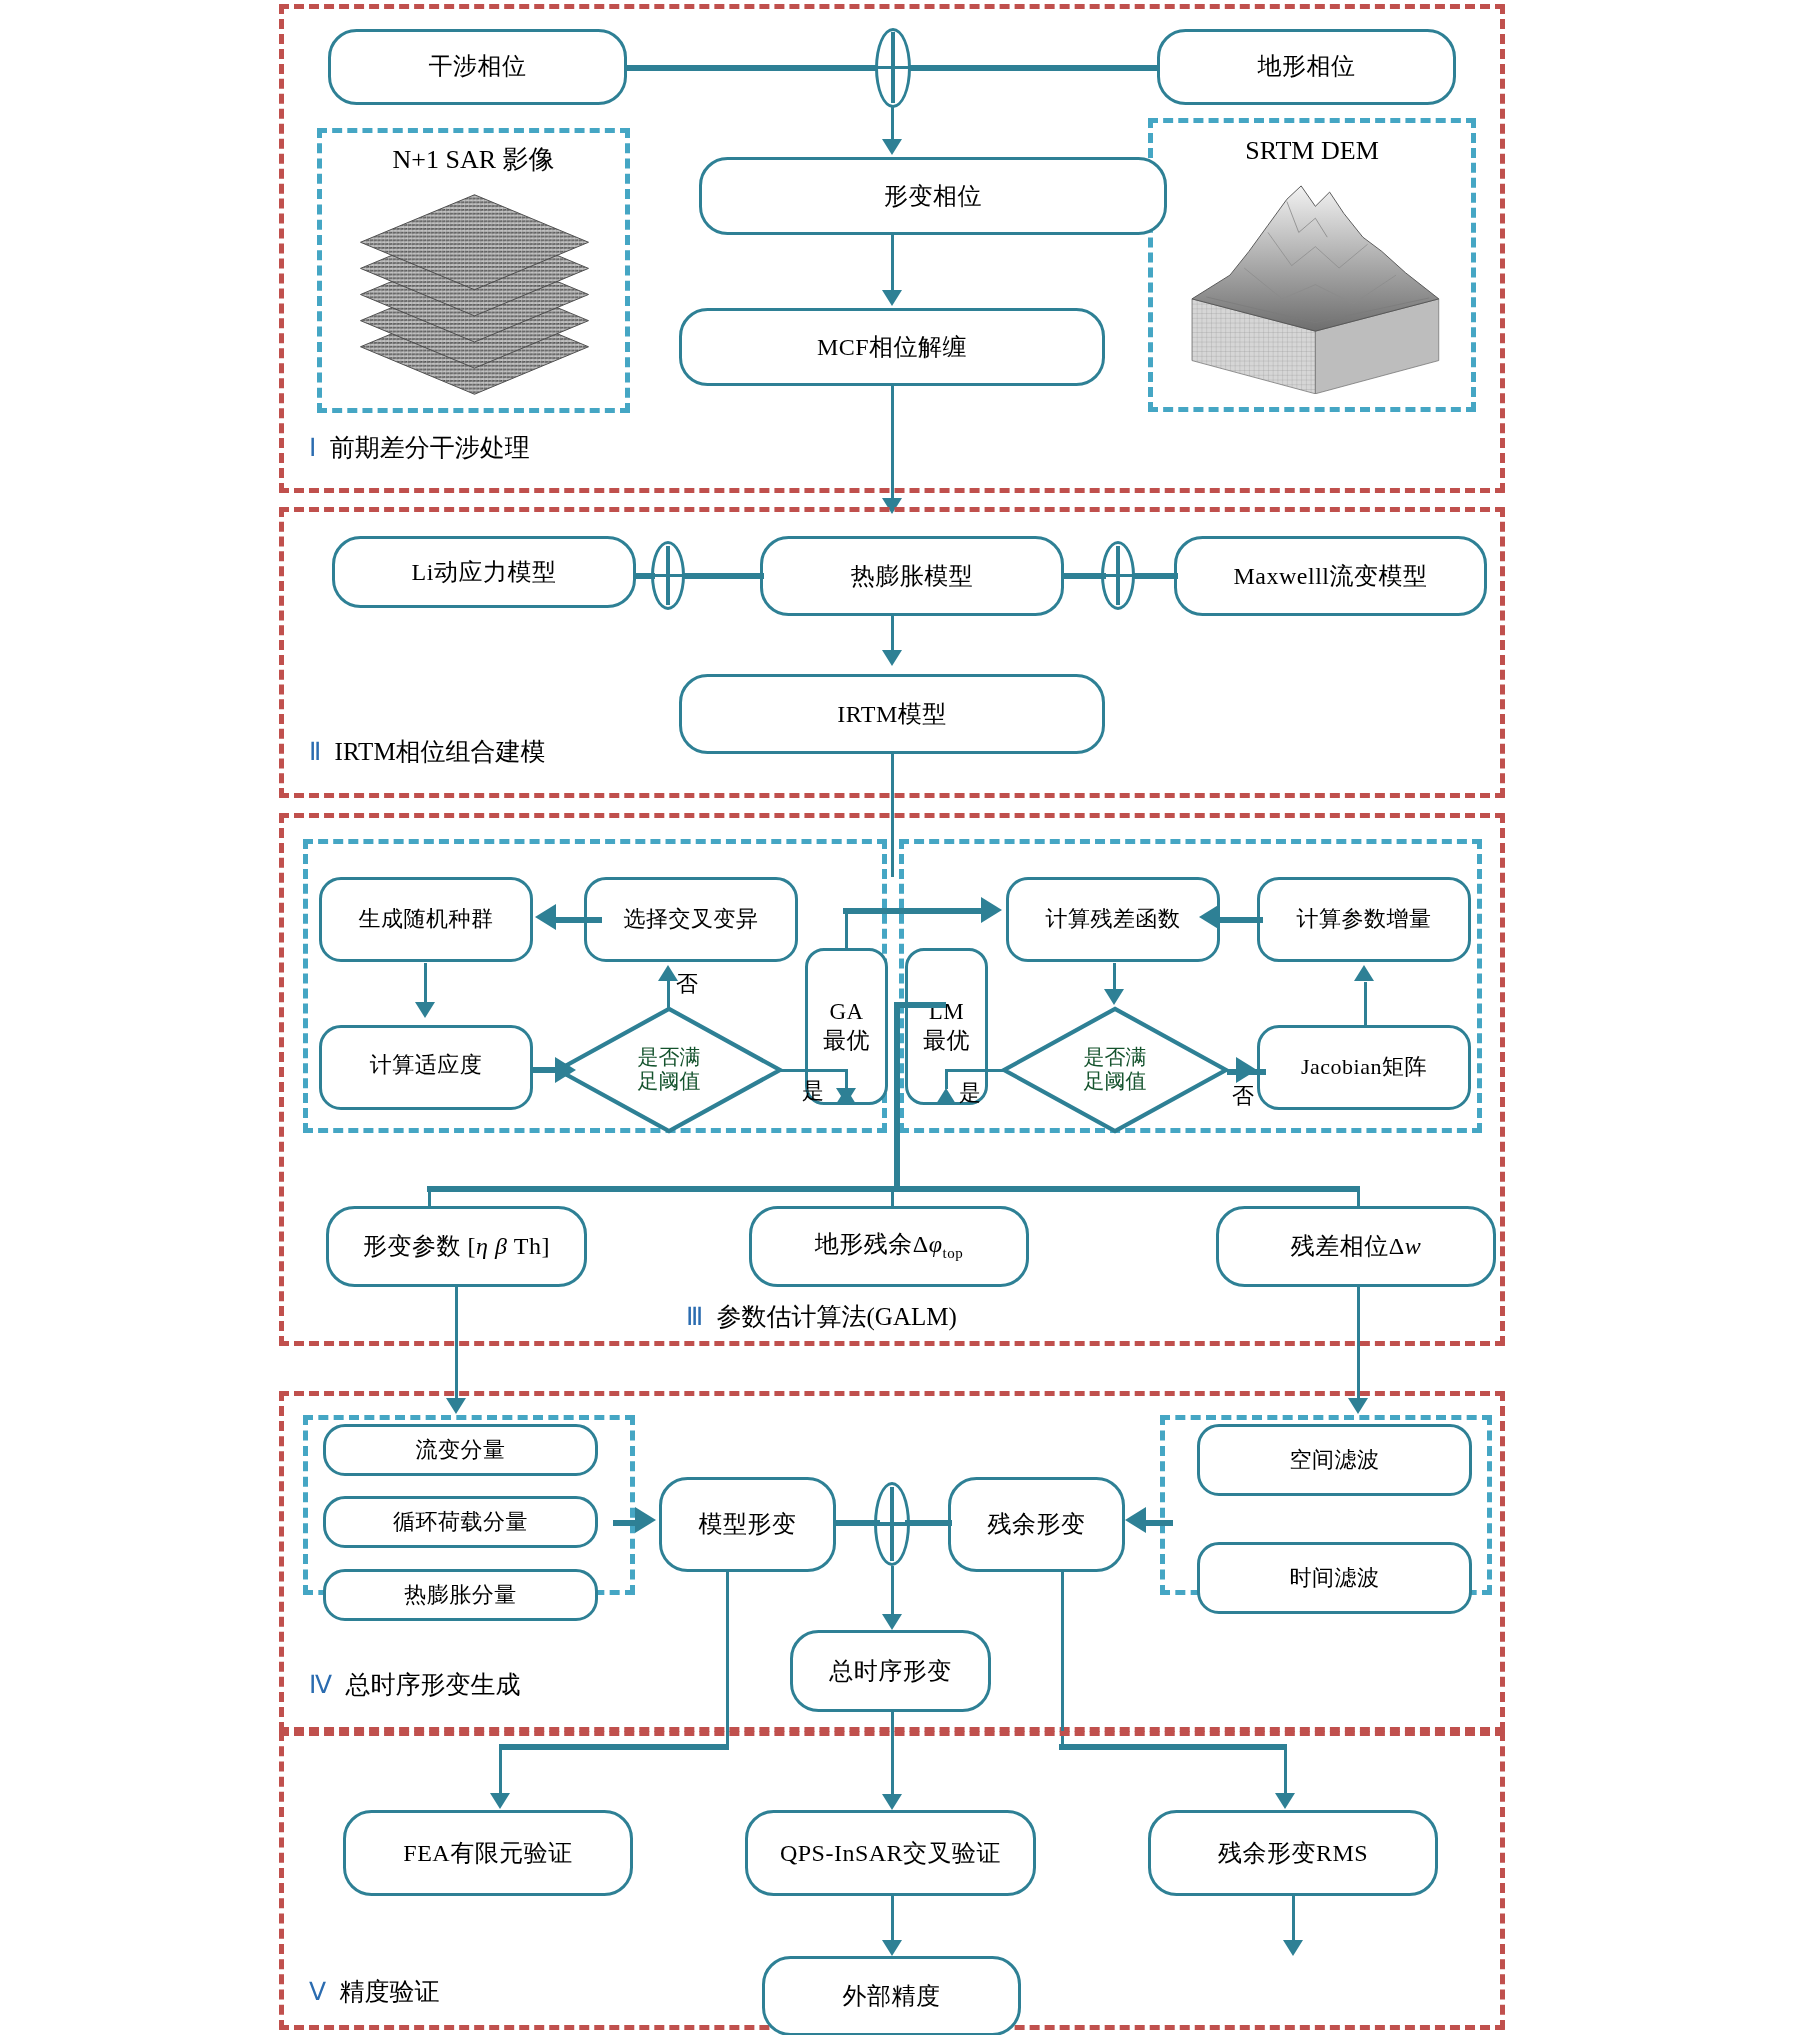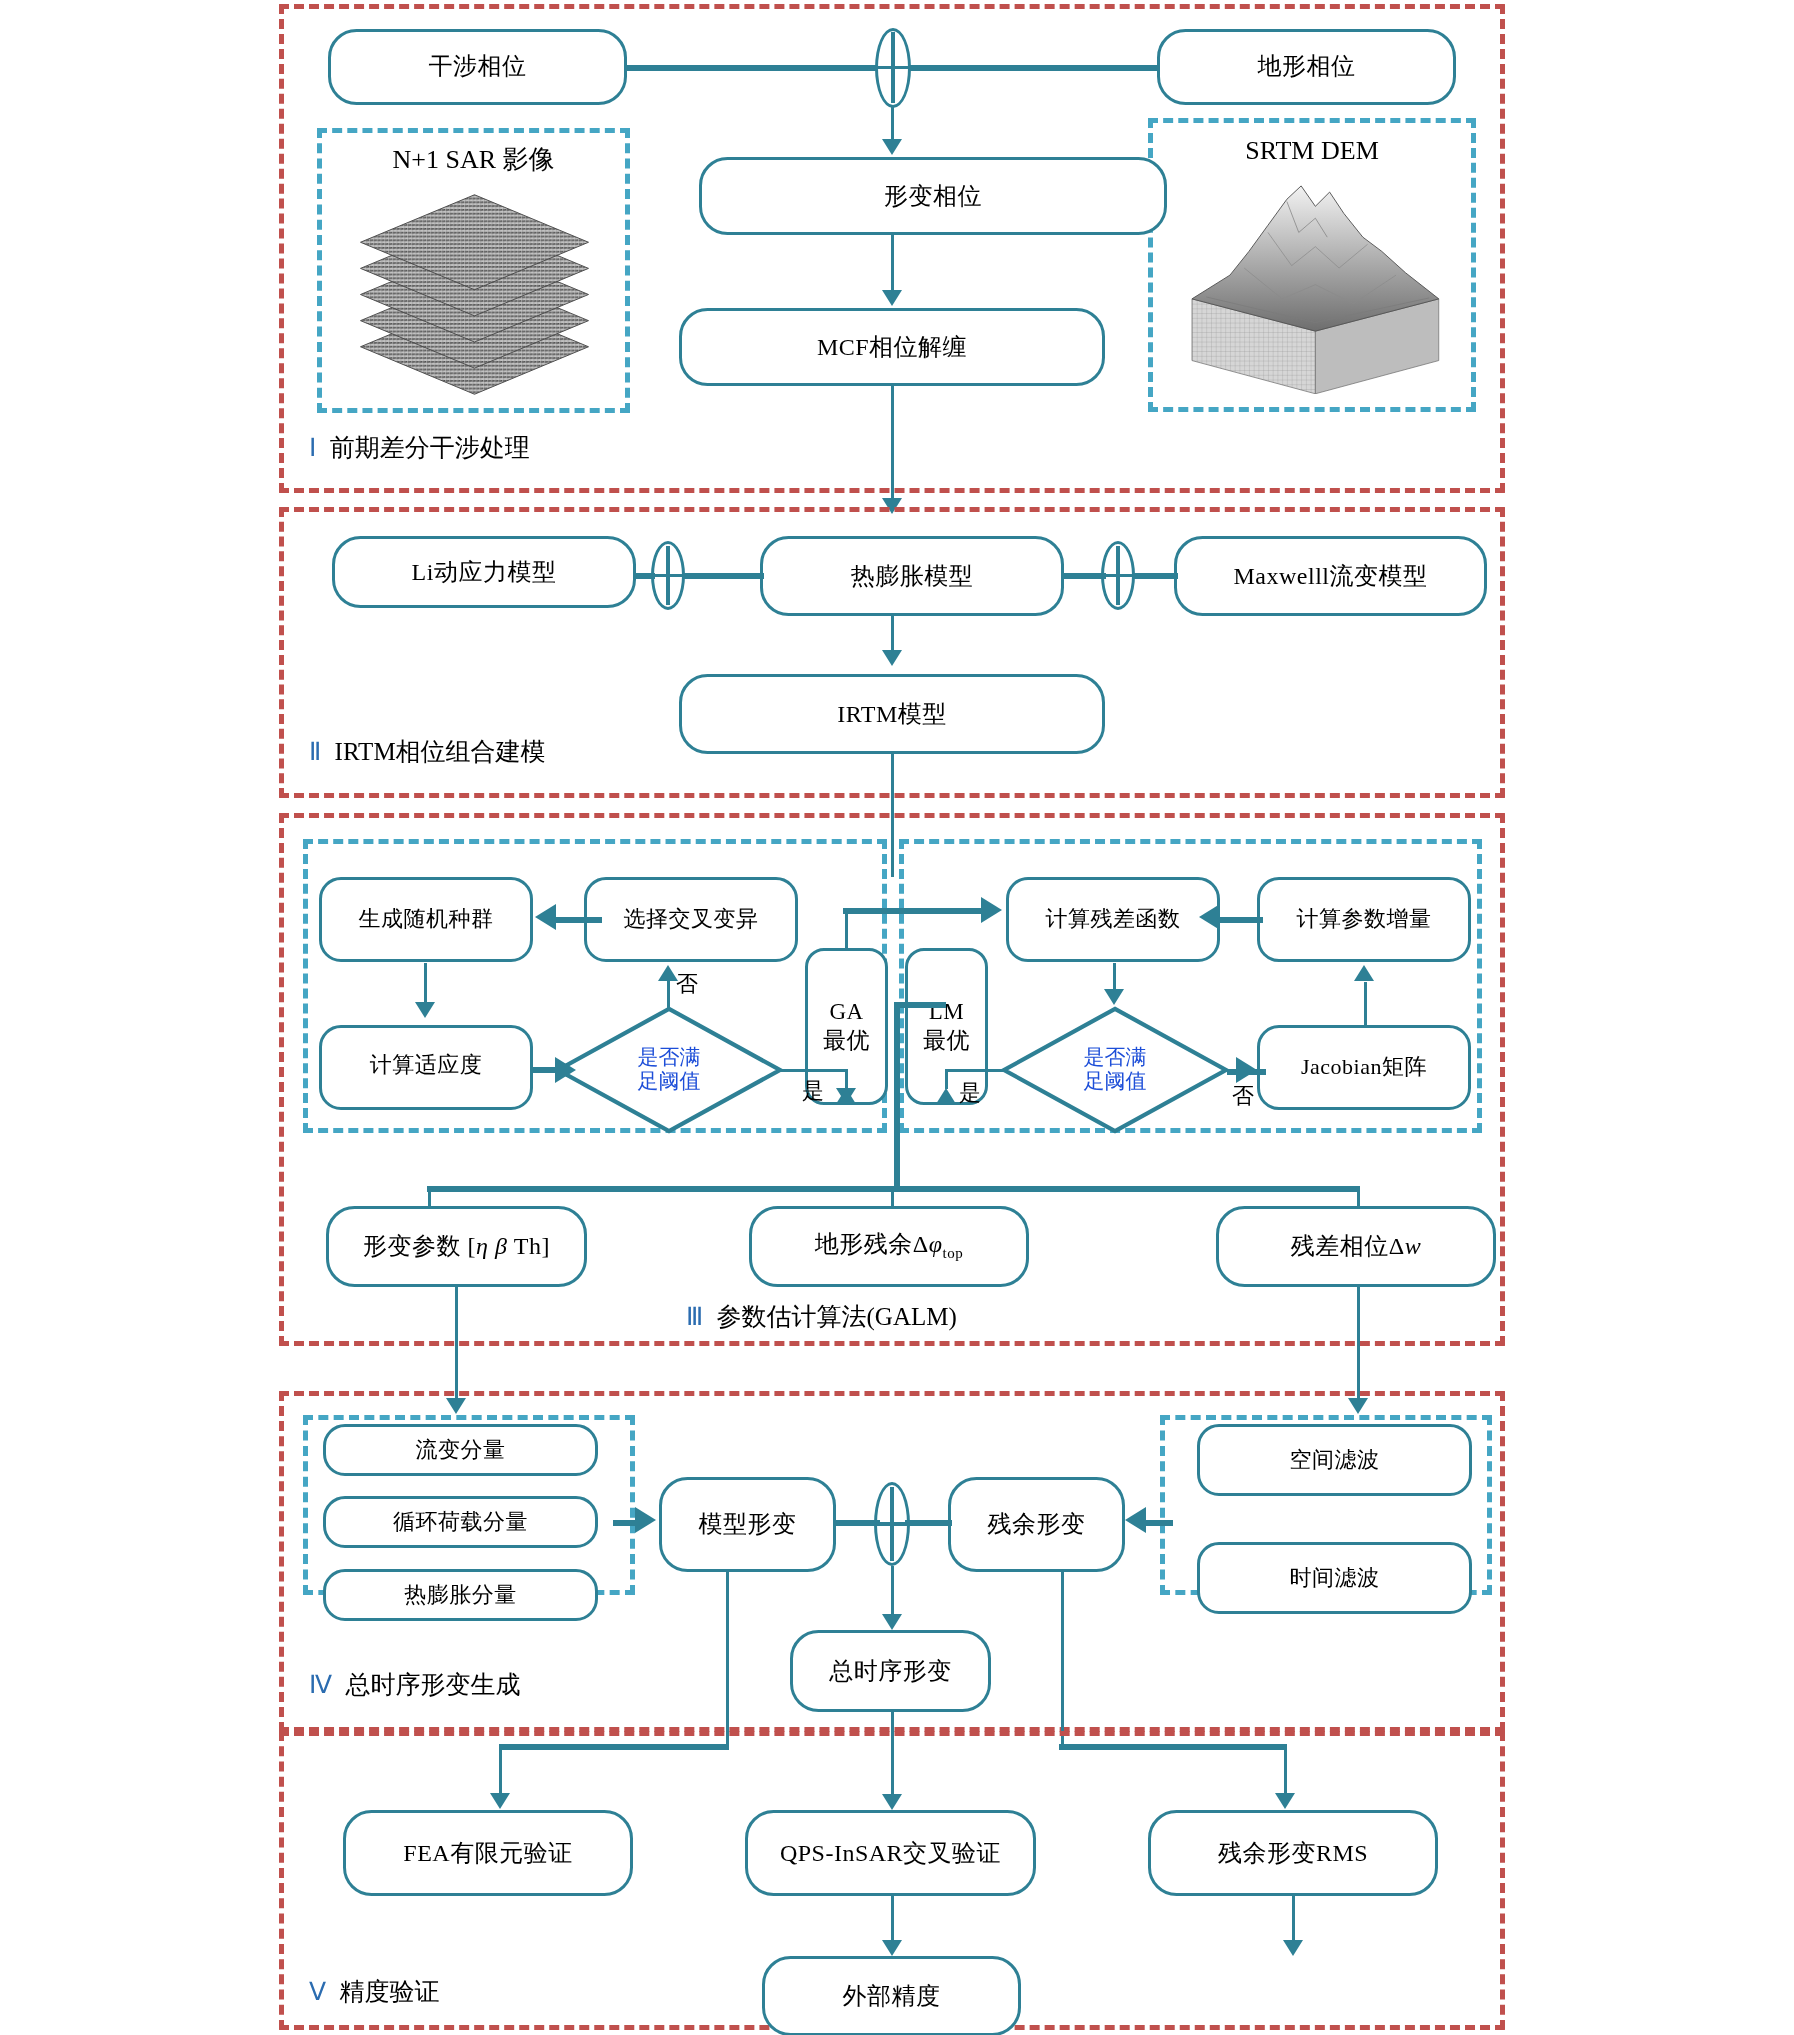--- a/index.html
+++ b/index.html
@@ -46,21 +46,21 @@
   .diamond{
     position:absolute;
     box-sizing:border-box;
   }
   .diamond .dshape{
     position:absolute;inset:0;
   }
   .diamond .dlabel{
     position:absolute;inset:0;
     display:flex;align-items:center;justify-content:center;
-    text-align:center;font-size:21px;line-height:1.14;color:#1d4ed8;
+    text-align:center;font-size:21px;line-height:1.14;color:#14532d;
   }
   
   .ln{position:absolute;background:#2e8095;}
   .lnh{height:3.3px;}
   .lnv{width:3.3px;}
   .lnh.thick{height:6.2px;}
   .lnv.thick{width:6.2px;}
   .arrow{position:absolute;width:0;height:0;}
   .arw-d{border-left:10.4px solid transparent;border-right:10.4px solid transparent;border-top:16px solid #2e8095;}
   .arw-u{border-left:10.4px solid transparent;border-right:10.4px solid transparent;border-bottom:16px solid #2e8095;}

